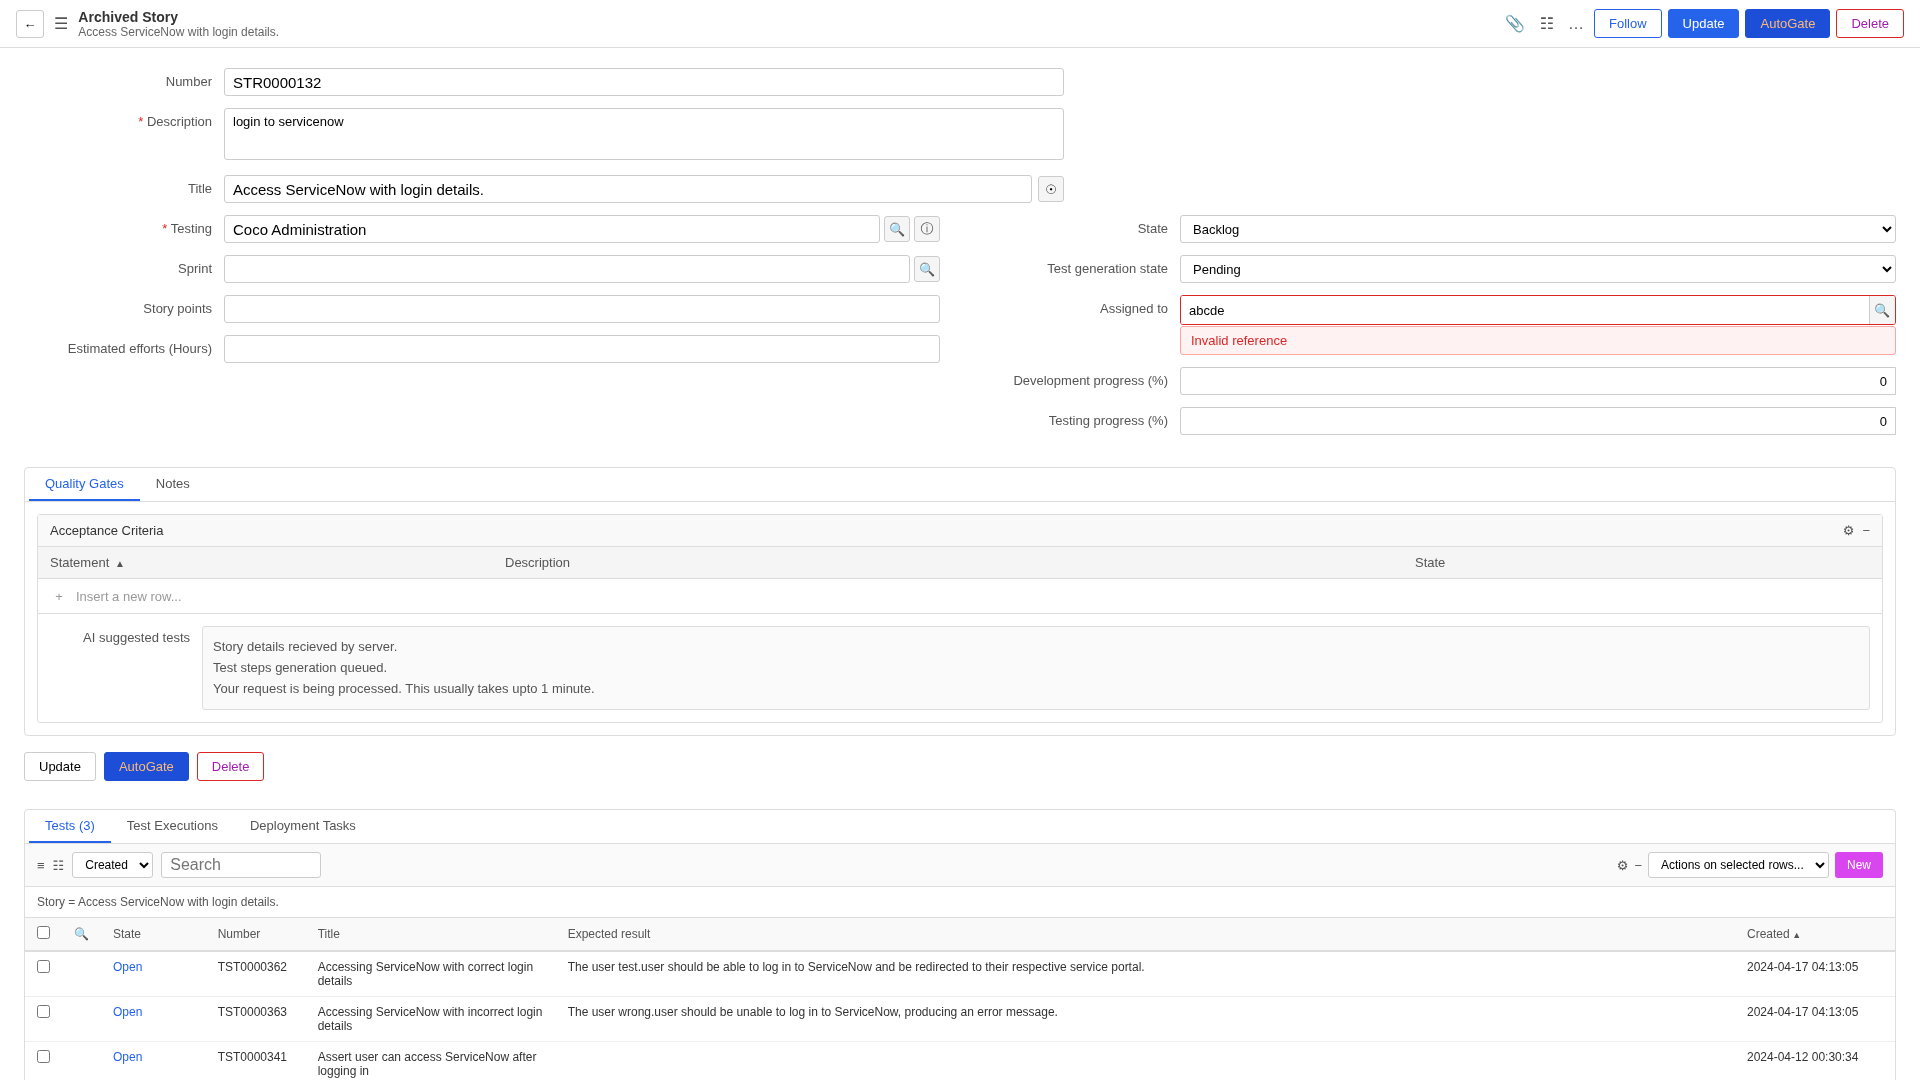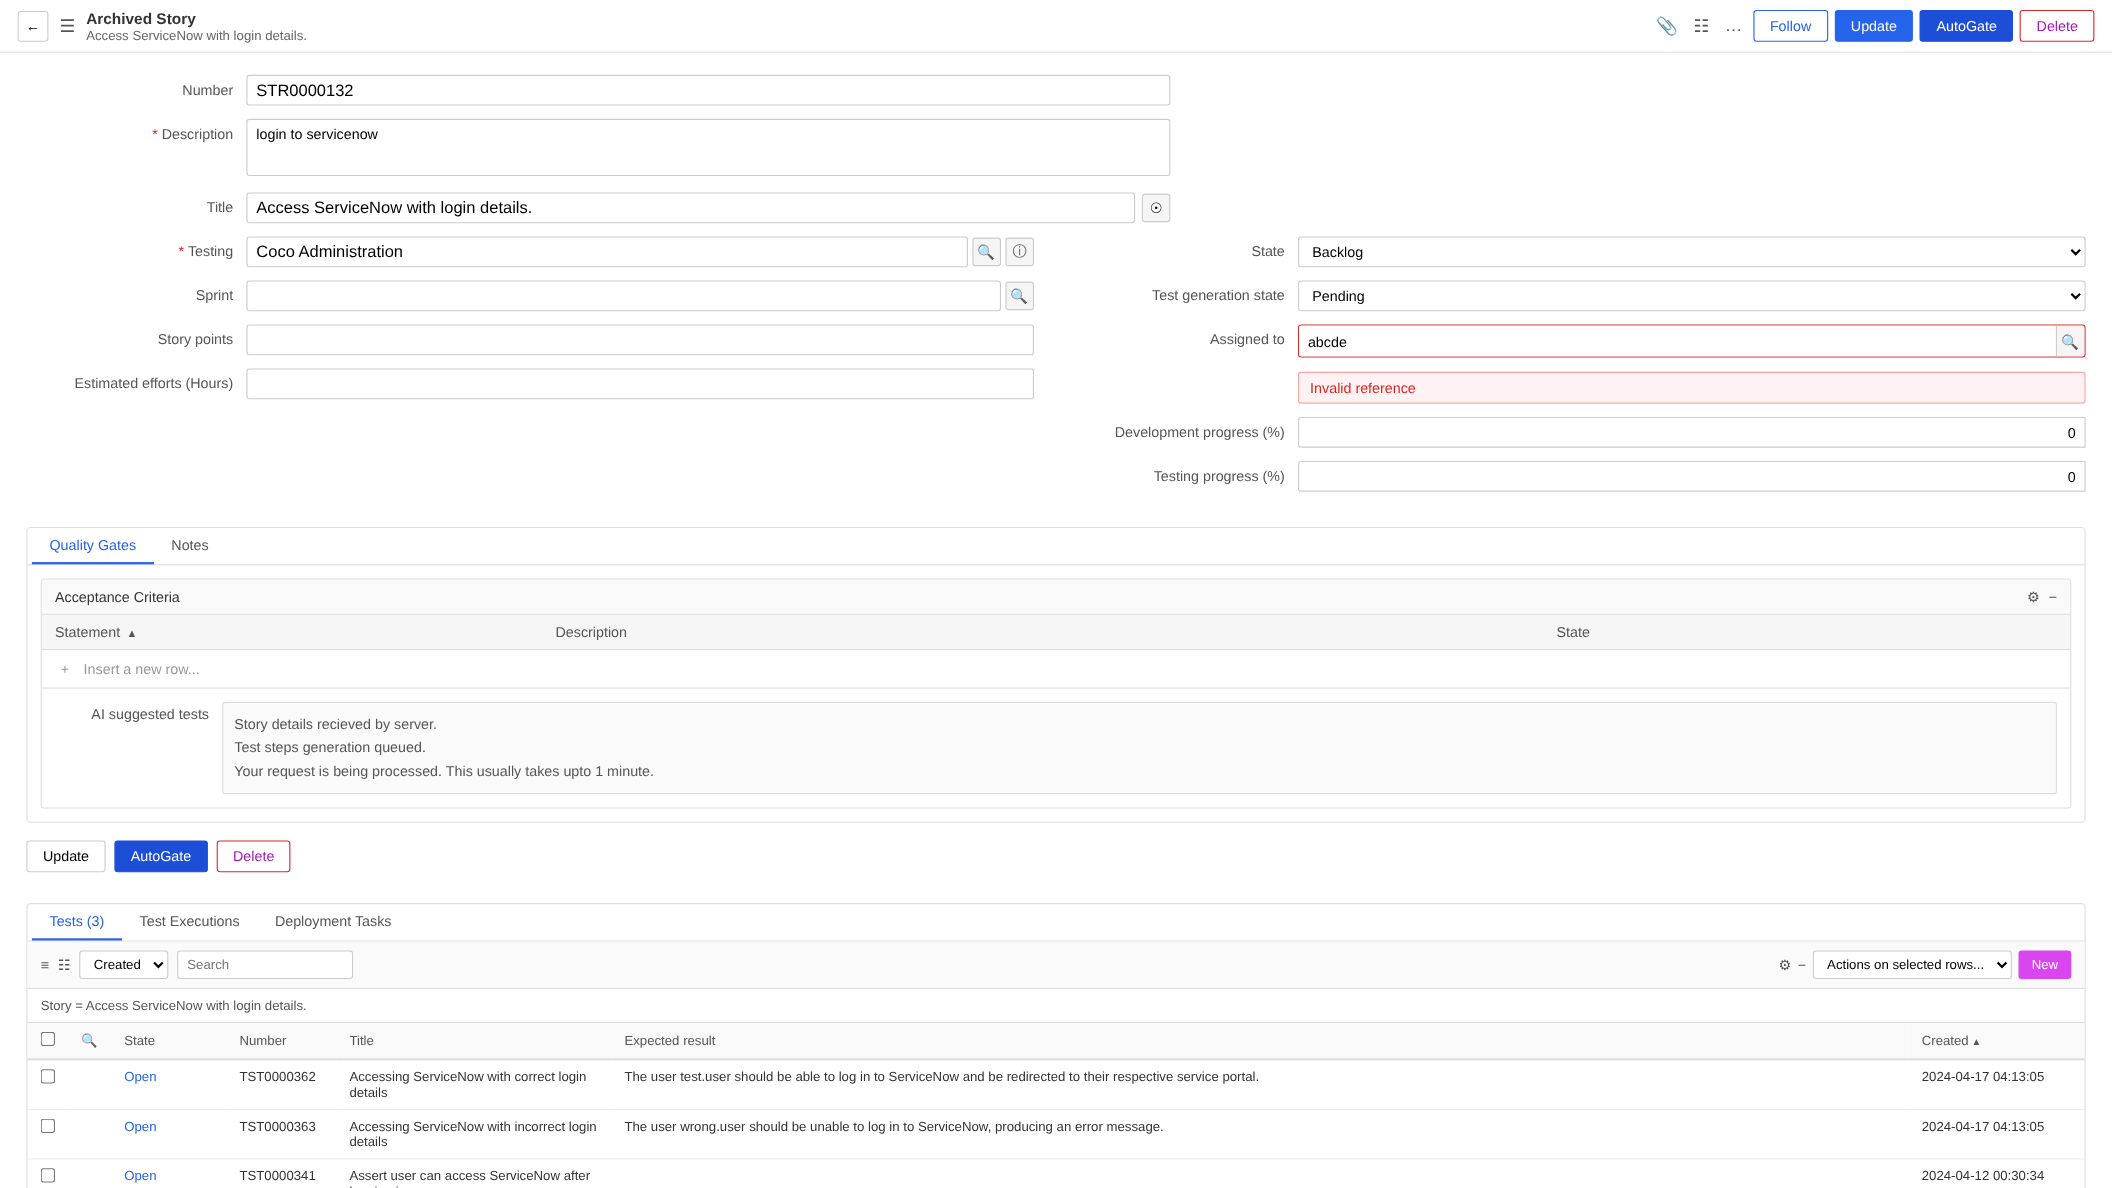--- a/index.html
+++ b/index.html
@@ -10,21 +10,21 @@
     .header-left { display: flex; align-items: center; gap: 10px; }
     .back-btn { width: 28px; height: 28px; border: 1px solid #ccc; background: #fff; border-radius: 3px; cursor: pointer; display: flex; align-items: center; justify-content: center; }
     .header-title { display: flex; flex-direction: column; }
     .header-title-main { font-size: 14px; font-weight: 600; color: #333; }
     .header-title-sub { font-size: 12px; color: #666; }
     .header-menu-icon { cursor: pointer; color: #555; font-size: 16px; }
     .header-right { display: flex; align-items: center; gap: 6px; }
     .btn { padding: 6px 14px; border-radius: 3px; border: 1px solid #ccc; cursor: pointer; font-size: 13px; background: #fff; }
     .btn-follow { background: #fff; border-color: #2563eb; color: #2563eb; }
     .btn-update { background: #2563eb; color: #fff; border-color: #2563eb; }
-    .btn-autogate { background: #1d4ed8; color: #ffffff; border-color: #1d4ed8; }
+    .btn-autogate { background: #1d4ed8; color: #fdba74; border-color: #1d4ed8; }
     .btn-delete { background: #fff; color: #a21caf; border-color: #dc2626; }
     .icon-btn { background: none; border: none; cursor: pointer; color: #555; font-size: 16px; padding: 4px; }
 
     
     .main-content { padding: 20px 24px; background: #fff; }
 
     
     .form-section { display: grid; grid-template-columns: 1fr 1fr; gap: 0; }
     .form-left { padding-right: 20px; }
     .form-right { padding-left: 20px; }
@@ -36,21 +36,21 @@
     .input-textarea { width: 100%; padding: 5px 8px; border: 1px solid #ccc; border-radius: 3px; font-size: 13px; height: 52px; resize: none; }
     .select-field { width: 100%; padding: 5px 8px; border: 1px solid #ccc; border-radius: 3px; font-size: 13px; height: 28px; background: #fff; }
     .input-with-btn { display: flex; align-items: center; gap: 4px; }
     .input-with-btn .input-field { flex: 1; }
     .search-btn { width: 26px; height: 26px; border: 1px solid #ccc; background: #f5f5f5; border-radius: 3px; cursor: pointer; display: flex; align-items: center; justify-content: center; }
     .info-btn { width: 26px; height: 26px; border: 1px solid #ccc; background: #f5f5f5; border-radius: 3px; cursor: pointer; display: flex; align-items: center; justify-content: center; color: #555; }
     .map-btn { width: 26px; height: 26px; border: 1px solid #ccc; background: #f5f5f5; border-radius: 3px; cursor: pointer; display: flex; align-items: center; justify-content: center; }
     .assigned-input-wrapper { display: flex; align-items: center; border: 1px solid #dc2626; border-radius: 3px; overflow: hidden; }
     .assigned-input-wrapper input { border: none; padding: 5px 8px; font-size: 13px; height: 28px; flex: 1; outline: none; }
     .assigned-input-wrapper .search-btn { border: none; border-left: 1px solid #ccc; border-radius: 0; height: 28px; }
-    .invalid-reference { background: #fef2f2; border: 1px solid #fca5a5; border-radius: 3px; padding: 6px 10px; color: #dc2626; font-size: 13px; margin-top: 13px; }
+    .invalid-reference { background: #fef2f2; border: 1px solid #fca5a5; border-radius: 3px; padding: 6px 10px; color: #dc2626; font-size: 13px; margin-top: 1px; }
     .progress-input-wrapper { display: flex; align-items: center; }
     .progress-input-wrapper input { flex: 1; padding: 5px 8px; border: 1px solid #ccc; border-radius: 3px 0 0 3px; font-size: 13px; height: 28px; text-align: right; }
 
     
     .tabs-section { margin-top: 20px; border: 1px solid #ddd; border-radius: 4px; background: #fff; }
     .tabs-header { display: flex; border-bottom: 1px solid #ddd; padding: 0 4px; }
     .tab { padding: 8px 16px; cursor: pointer; border-bottom: 2px solid transparent; font-size: 13px; color: #555; }
     .tab.active { border-bottom: 2px solid #2563eb; color: #2563eb; font-weight: 500; }
     .tab-content { padding: 12px; }
 
@@ -71,21 +71,21 @@
     
     .bottom-buttons { display: flex; gap: 8px; padding: 16px 0 8px; }
 
     
     .tests-section { margin-top: 20px; border: 1px solid #ddd; border-radius: 4px; background: #fff; }
     .tests-tabs-header { display: flex; border-bottom: 1px solid #ddd; padding: 0 4px; }
     .tests-toolbar { display: flex; align-items: center; gap: 8px; padding: 8px 12px; border-bottom: 1px solid #ddd; background: #fafafa; }
     .tests-toolbar-right { margin-left: auto; display: flex; align-items: center; gap: 6px; }
     .filter-icon { cursor: pointer; color: #555; }
     .created-select { padding: 4px 8px; border: 1px solid #ccc; border-radius: 3px; font-size: 12px; background: #fff; height: 26px; }
-    .search-input { padding: 4px 8px; border: 1px solid #ccc; border-radius: 3px; font-size: 12px; height: 26px; width: 160px; }
+    .search-input { padding: 4px 8px; border: 1px solid #ccc; border-radius: 3px; font-size: 16px; height: 26px; width: 160px; }
     .actions-select { padding: 4px 8px; border: 1px solid #ccc; border-radius: 3px; font-size: 12px; background: #fff; height: 26px; min-width: 160px; }
     .new-btn { background: #d946ef; color: #fff; border: none; border-radius: 3px; padding: 4px 12px; font-size: 12px; cursor: pointer; height: 26px; }
     .story-filter { padding: 8px 12px; font-size: 12px; color: #555; border-bottom: 1px solid #ddd; }
 
     
     .tests-table { width: 100%; border-collapse: collapse; }
     .tests-table th { text-align: left; padding: 8px 12px; font-size: 12px; color: #555; font-weight: 500; border-bottom: 2px solid #ddd; background: #f9f9f9; }
     .tests-table td { padding: 8px 12px; font-size: 12px; border-bottom: 1px solid #eee; vertical-align: top; }
     .tests-table .state-open { color: #2563eb; cursor: pointer; }
     .checkbox-col { width: 30px; }

